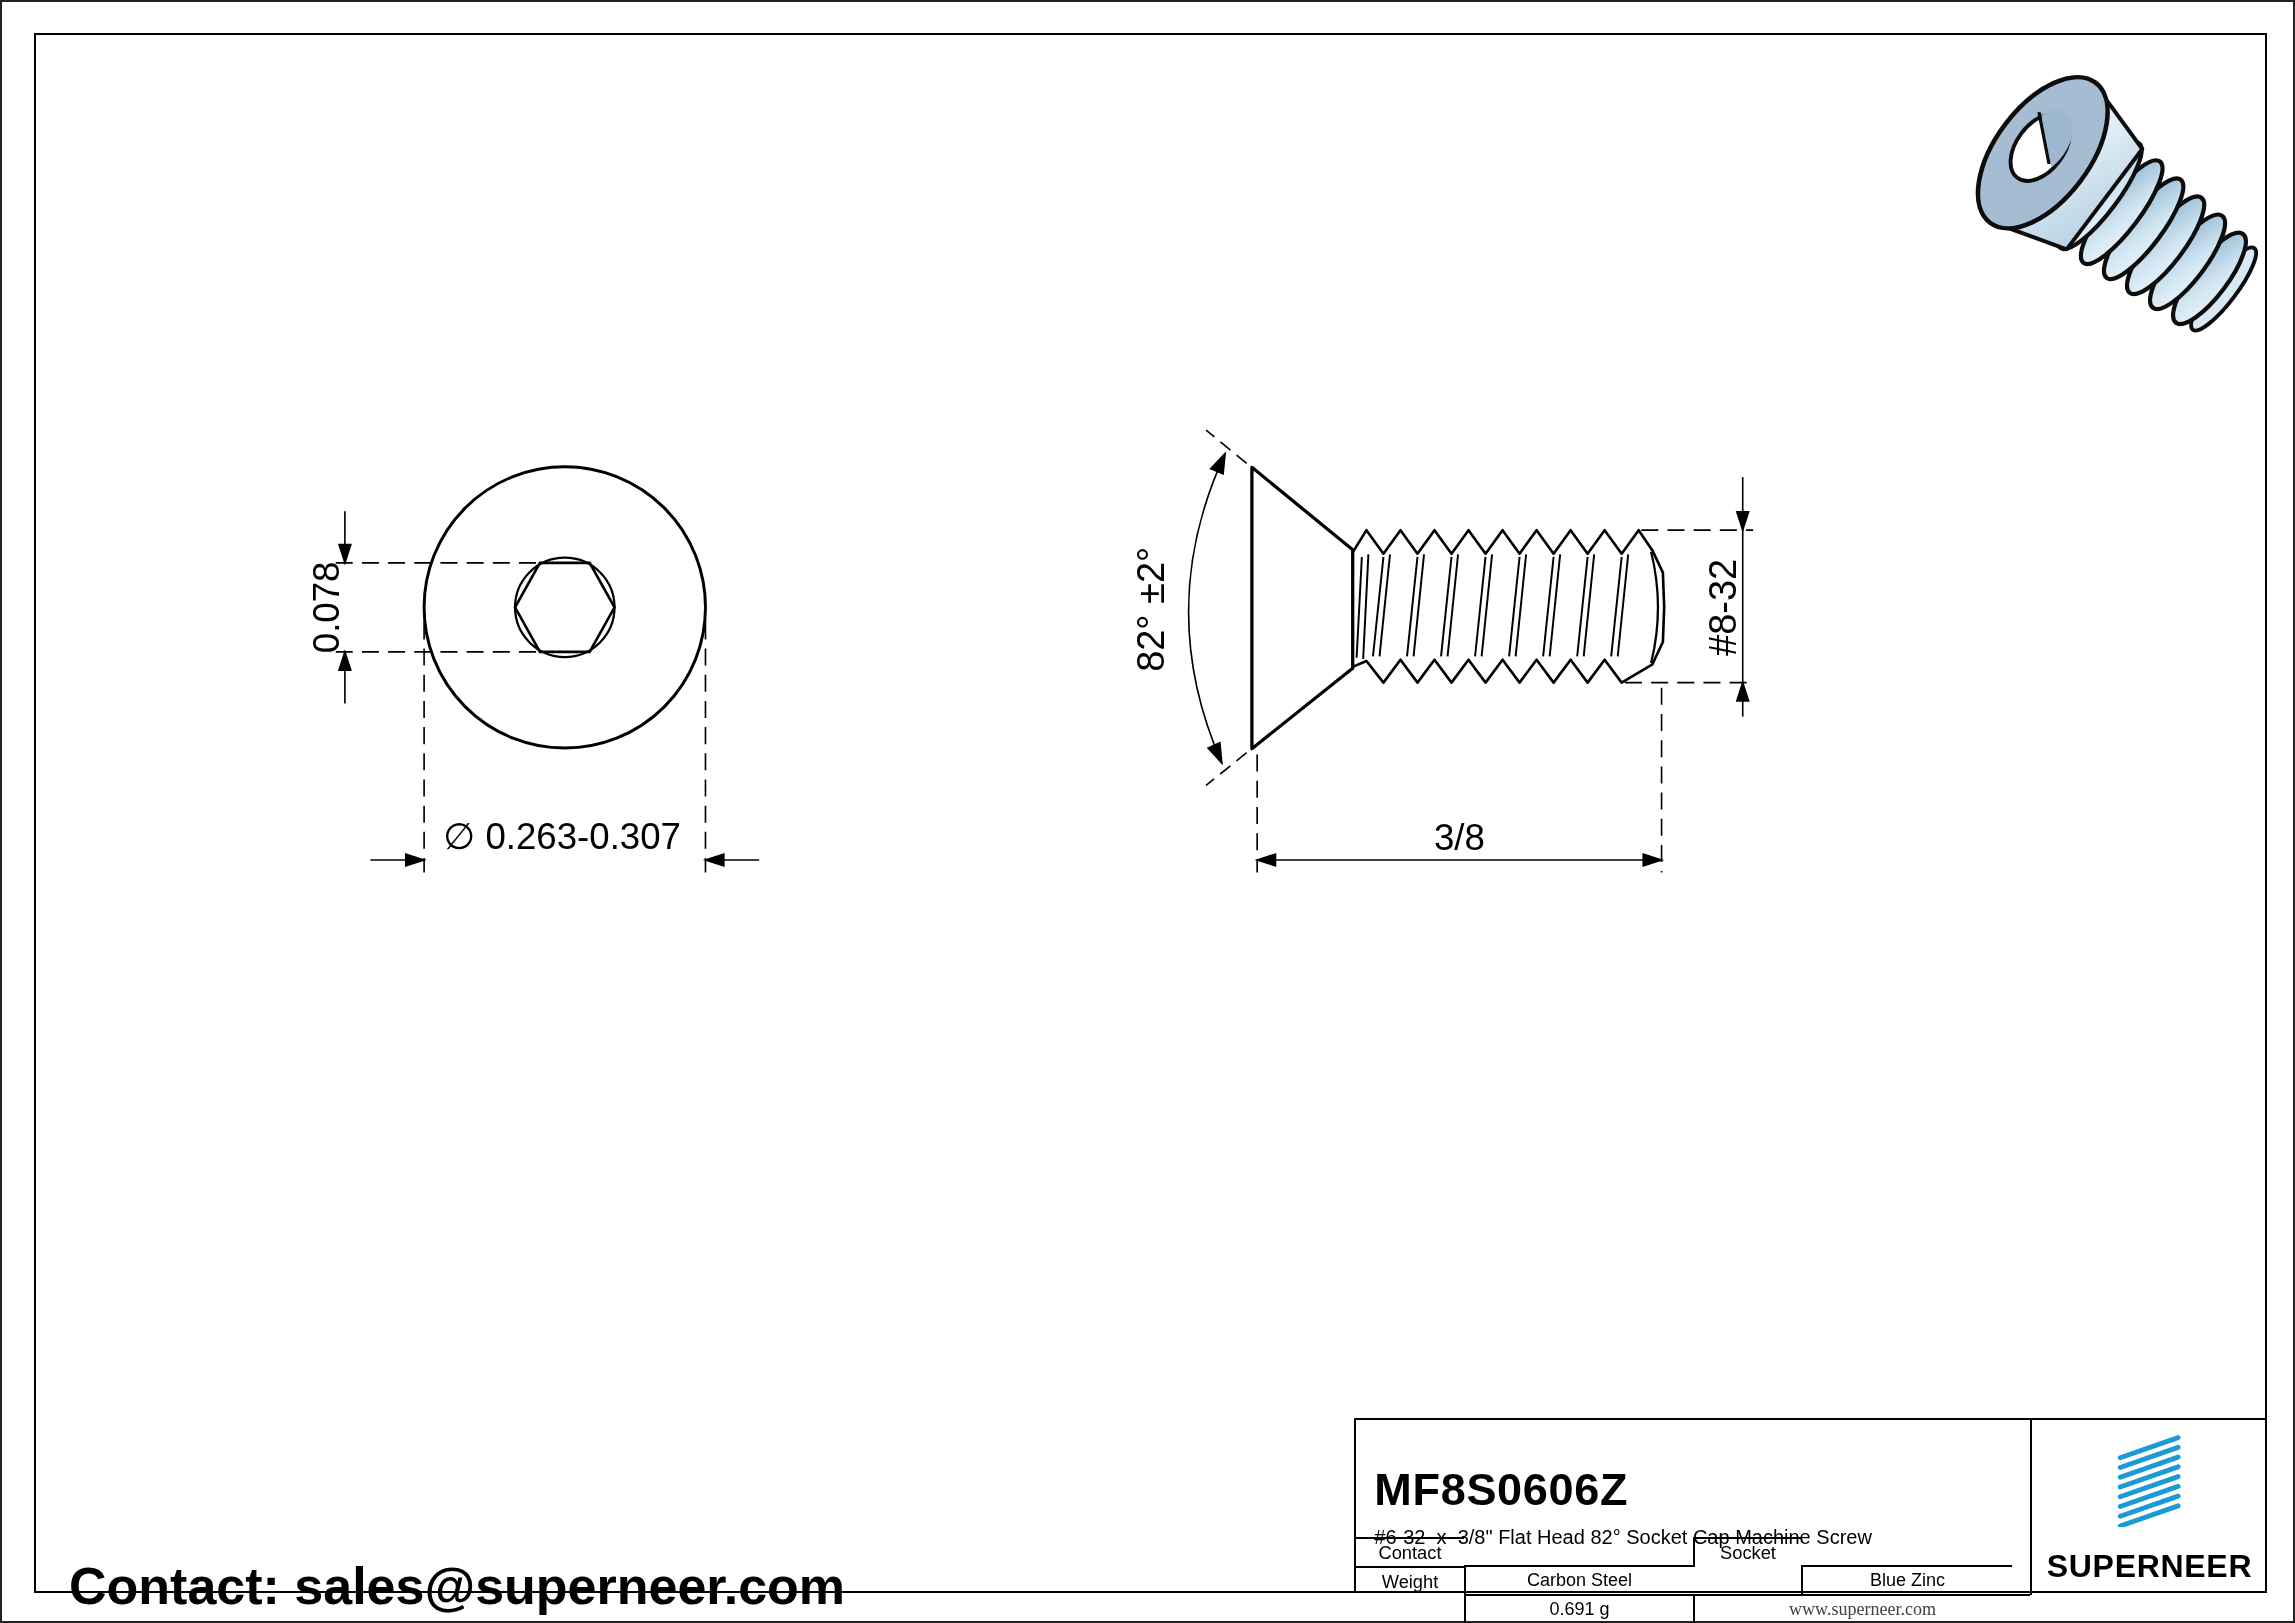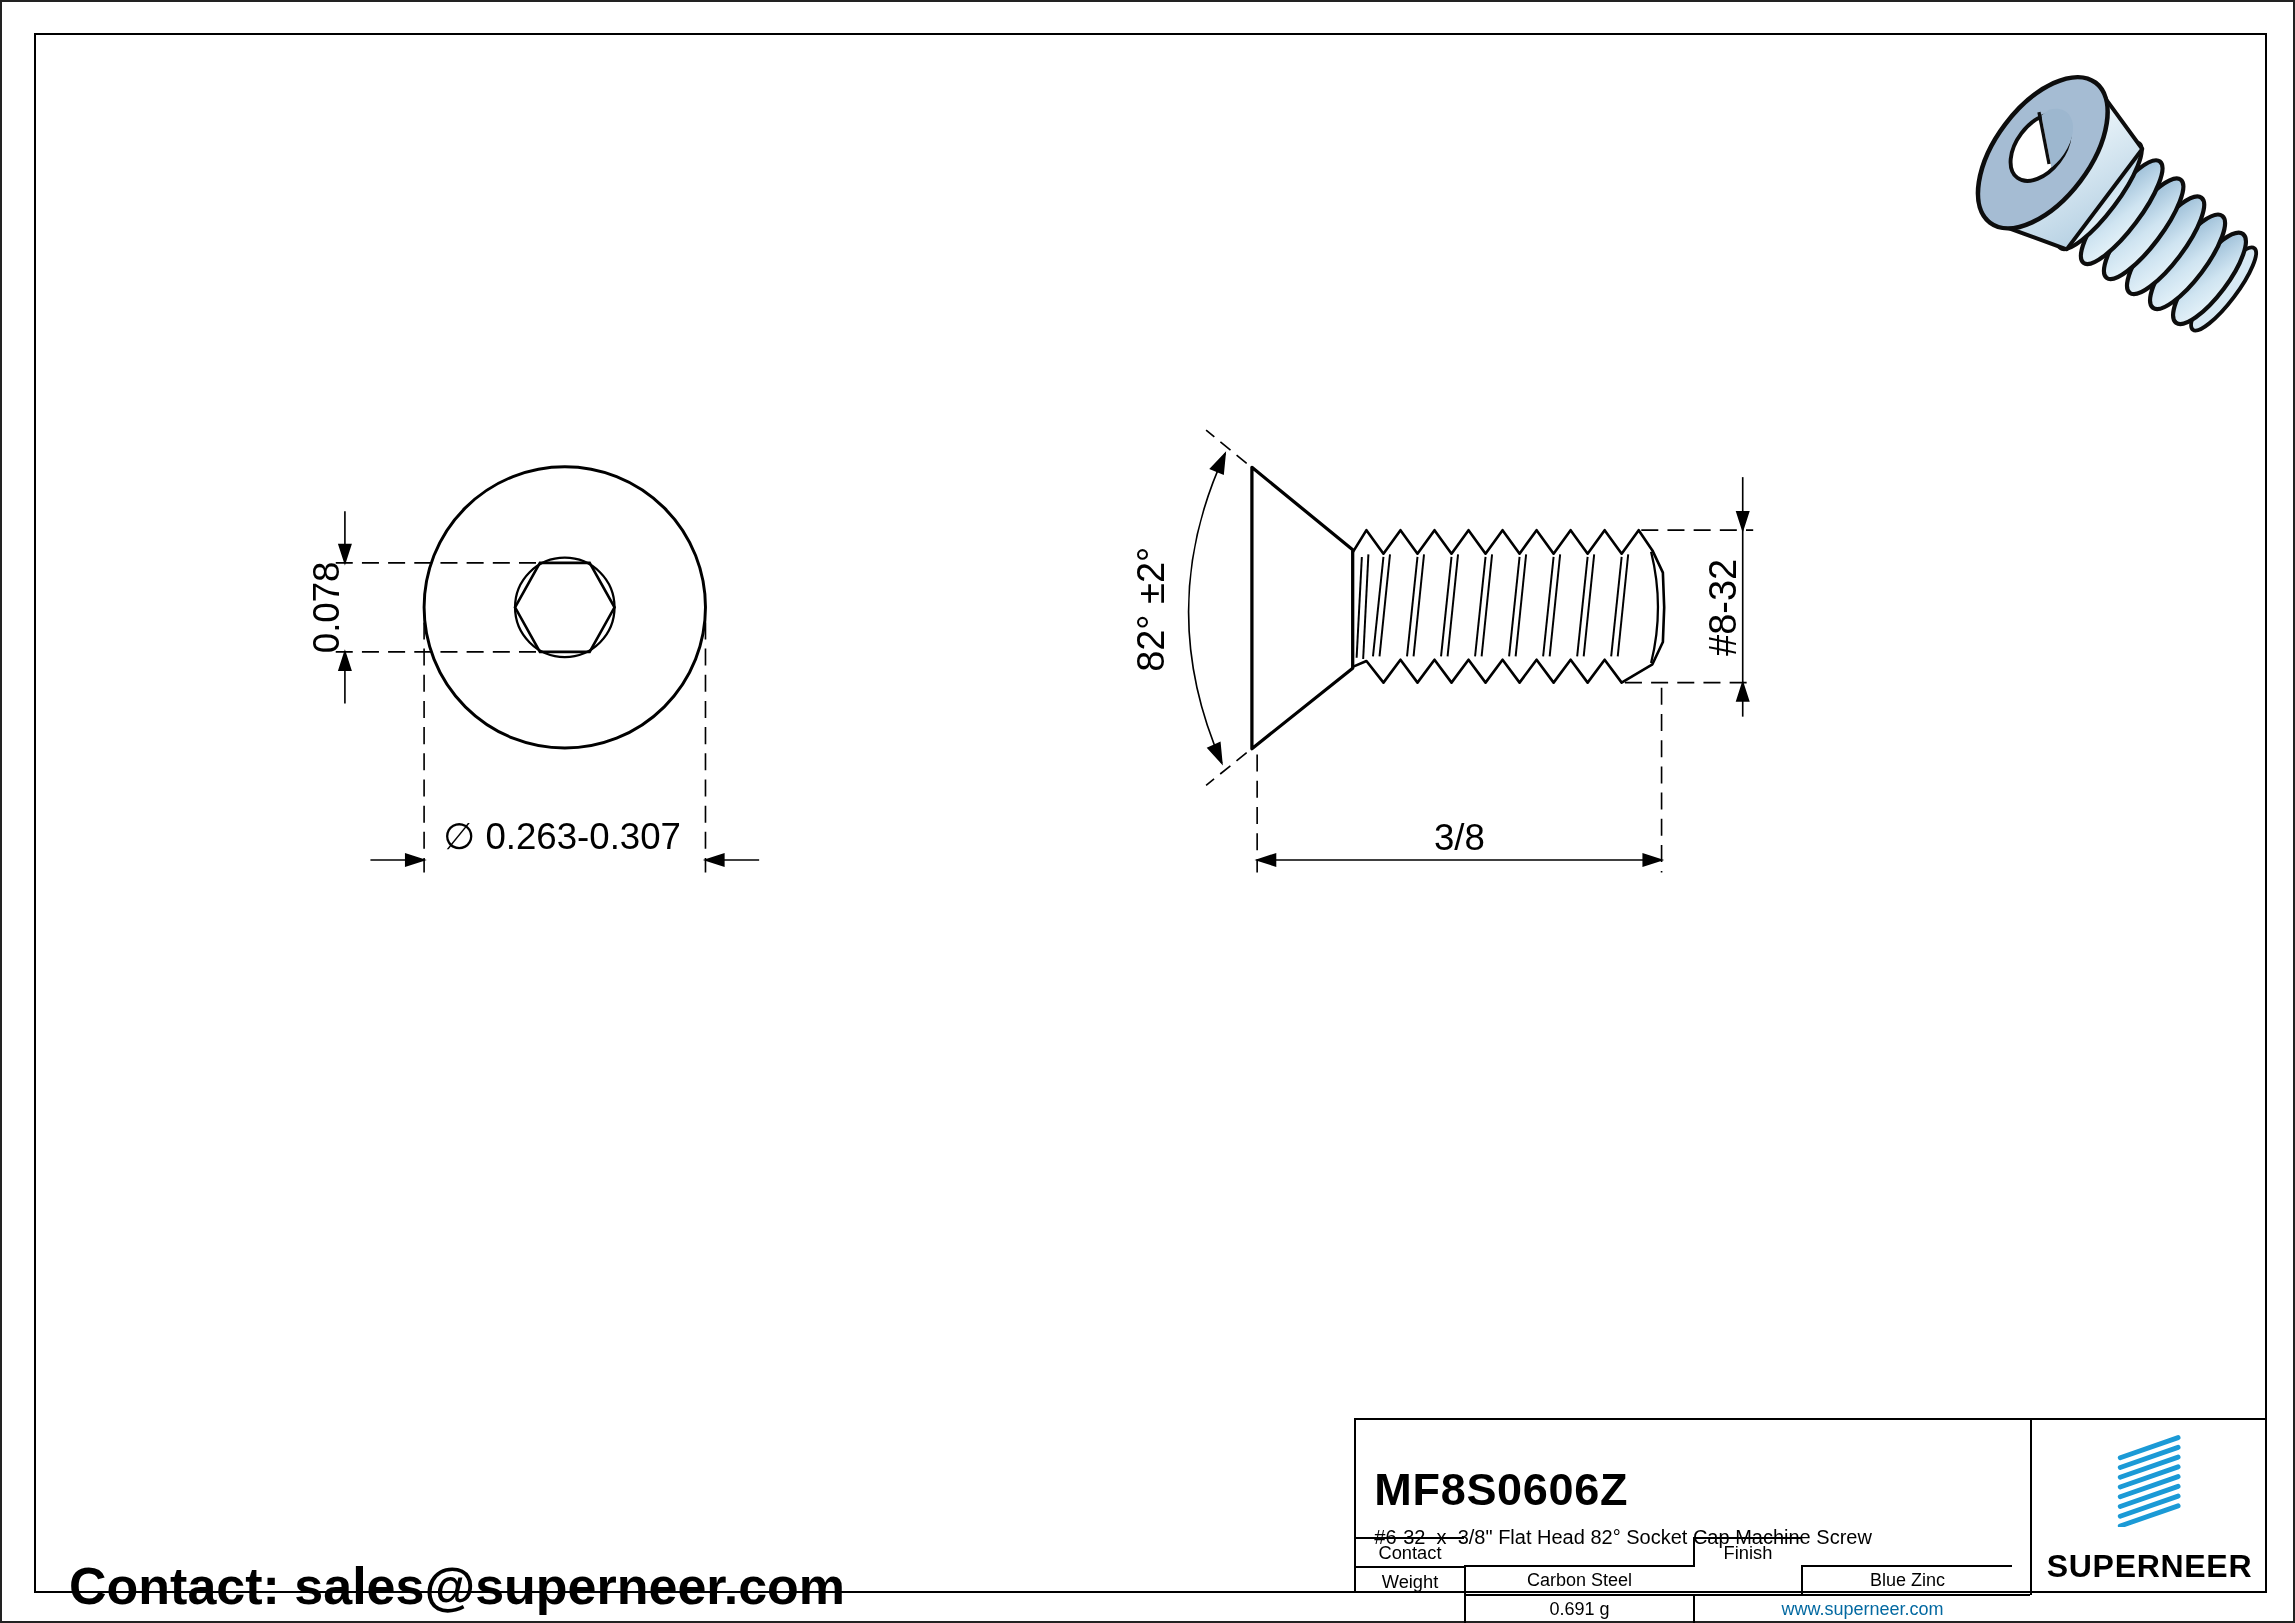--- a/index.html
+++ b/index.html
@@ -166,26 +166,26 @@
   </svg>
 
   <div class="title-block">
     <div class="tb-desc">
       <div class="part-number">MF8S0606Z</div>
       <div class="desc-line first">#6-32  x  3/8" Flat Head 82° Socket Cap Machine Screw</div>
     </div>
 
     <div class="tb-cell tb-r2 tb-c1 tb-label">Contact</div>
     <div class="tb-cell tb-r2 tb-c2 tb-value">Carbon Steel</div>
-    <div class="tb-cell tb-r2 tb-c3 tb-label">Finish</div>
+    <div class="tb-cell tb-r2 tb-c3 tb-label">Socket</div>
     <div class="tb-cell tb-r2 tb-c4 tb-value">Blue Zinc</div>
 
     <div class="tb-cell tb-r3 tb-c1 tb-label">Weight</div>
     <div class="tb-cell tb-r3 tb-c2 tb-value">0.691 g</div>
-    <div class="tb-cell tb-r3 tb-web tb-value" style="color:#0369a1;">www.superneer.com</div>
+    <div class="tb-cell tb-r3 tb-web tb-value" style="color:#404040;font-family:Liberation Serif, serif;">www.superneer.com</div>
 
     <div class="tb-cell tb-logo-cell"></div>
     <div class="logo-stripes">
       <svg width="65" height="93" viewBox="0 0 100 142">
         <g stroke="#1b9ad6" stroke-width="7.5" stroke-linecap="round">
           <line x1="5" y1="36" x2="94" y2="5"></line>
           <line x1="5" y1="51" x2="94" y2="20"></line>
           <line x1="5" y1="66" x2="94" y2="35"></line>
           <line x1="5" y1="81" x2="94" y2="50"></line>
           <line x1="5" y1="96" x2="94" y2="65"></line>

